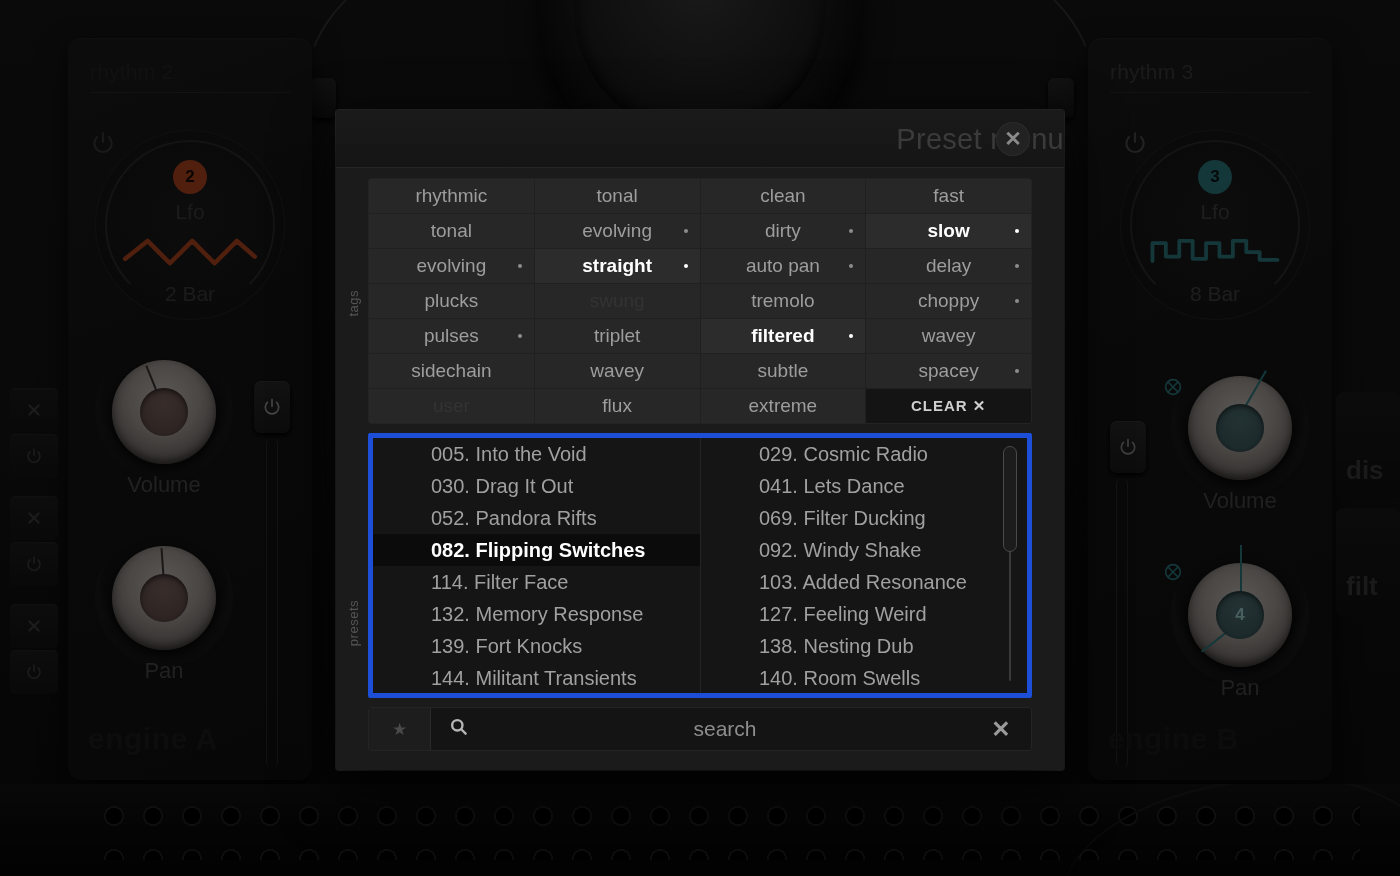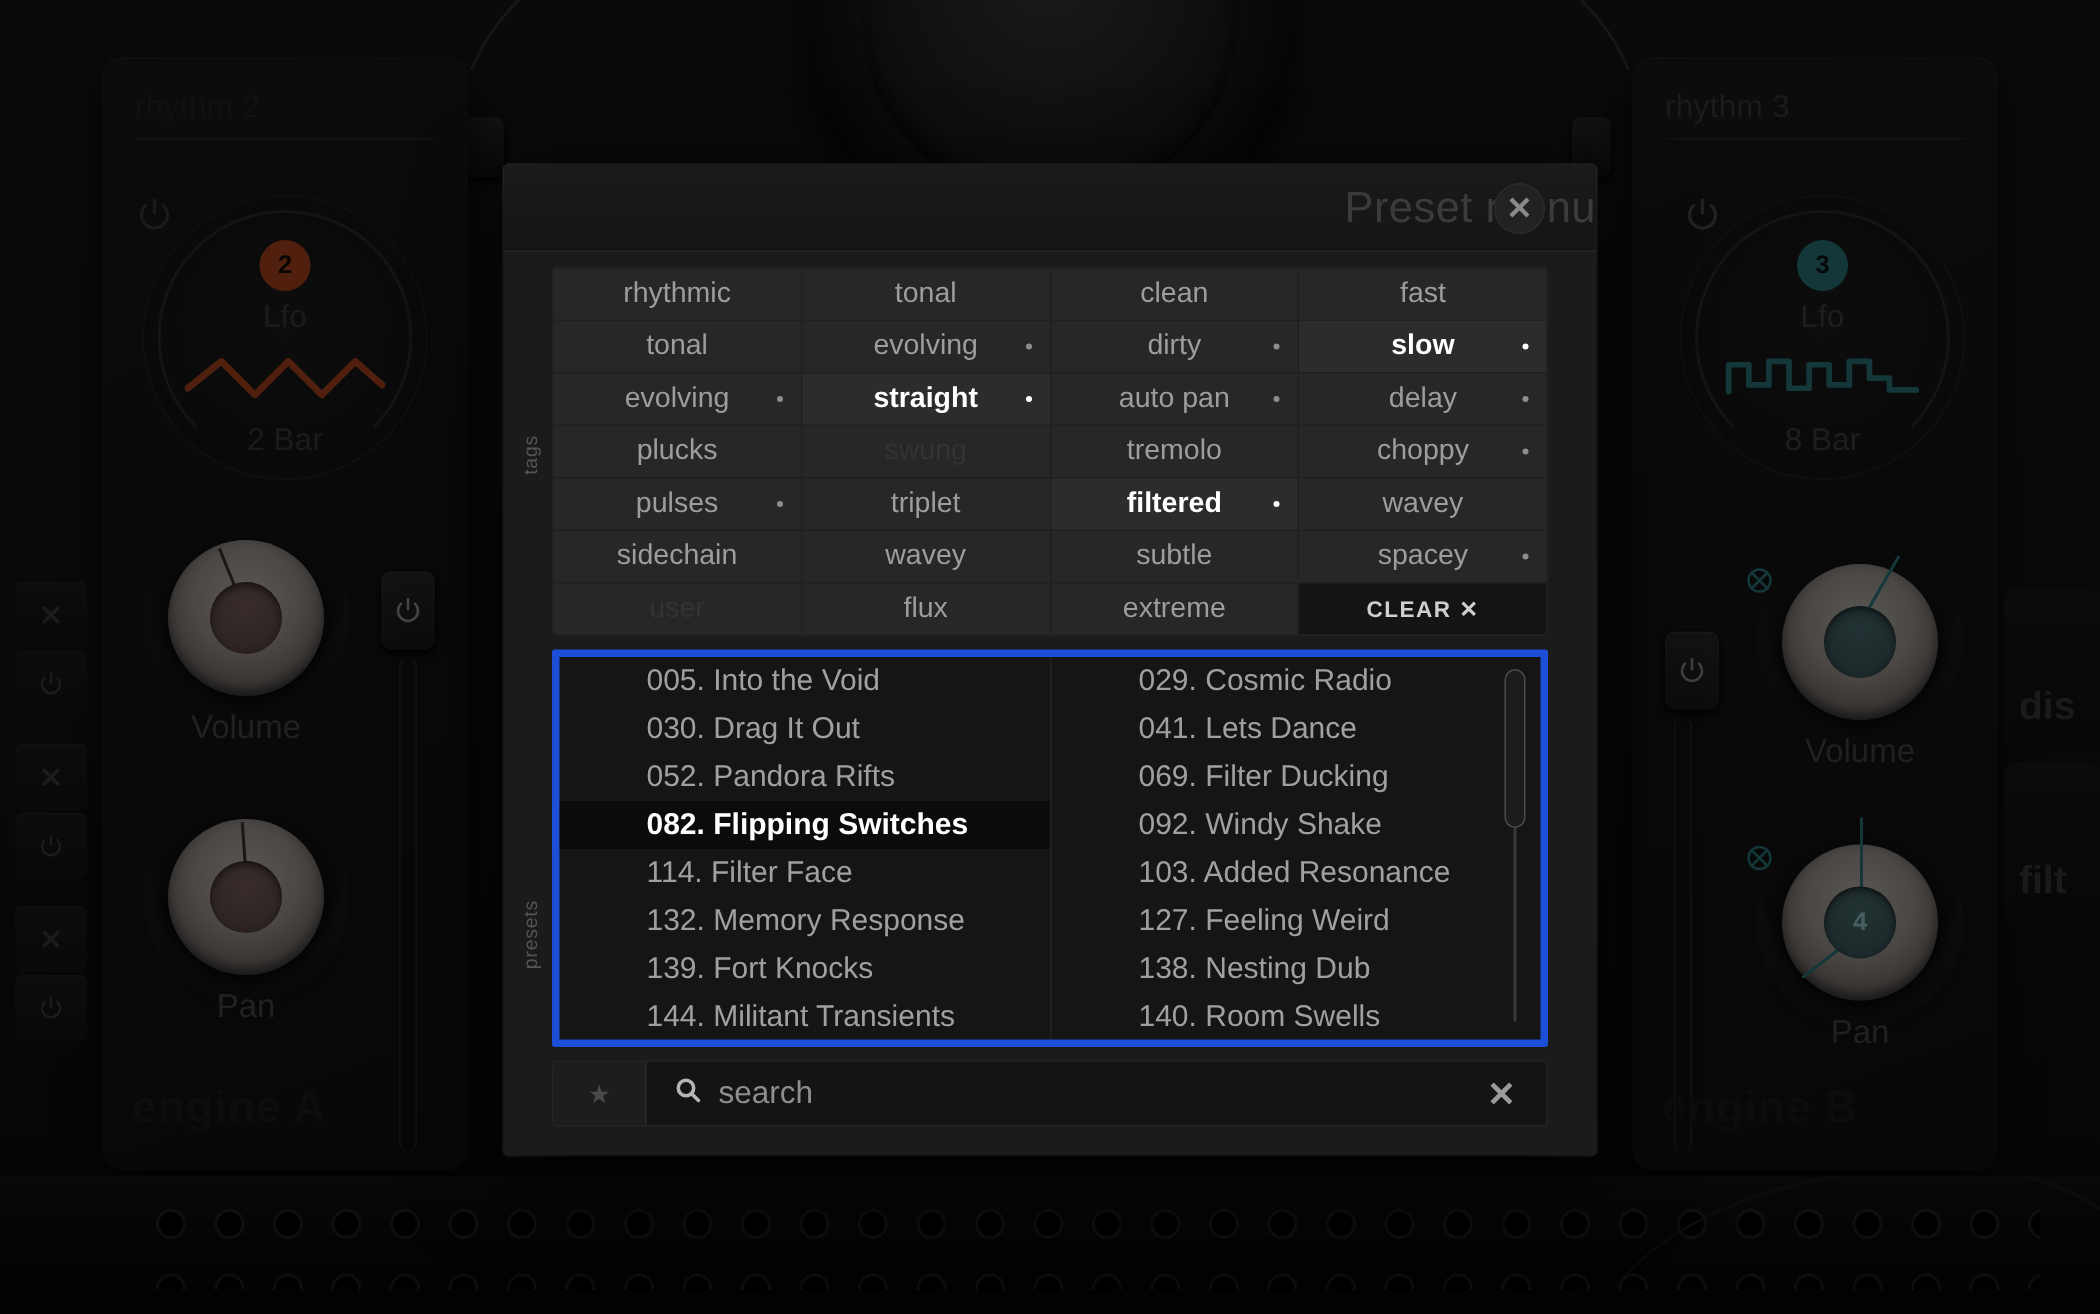--- a/index.html
+++ b/index.html
@@ -165,21 +165,21 @@
                   border: 1px solid #4a4a4a; background: #1c1c1c; }
 
   
   .search-row { margin-top: 9px; height: 44px; display:flex; align-items:stretch;
                 background:#141414; border: 1px solid #242424; border-radius: 3px; overflow:hidden; }
   .fav-btn { width: 62px; display:flex; align-items:center; justify-content:center;
              background:#1d1d1d; border-right: 1px solid #2a2a2a; color:#4a4a4a; font-size: 17px; }
   .search-field { flex: 1; display:flex; align-items:center; gap: 11px; padding-left: 18px; position:relative; }
   .search-icon { color:#b5b5b5; font-size: 19px; font-weight: 700; }
   .search-input { background: transparent; border: 0; outline: none; color:#d946ef;
-                  font-family: "Liberation Sans", sans-serif; font-size: 21px; width: 100%; }
+                  font-family: "Liberation Sans", sans-serif; font-size: 21px; width: 100%; text-align: center; }
   .search-input::placeholder { color:#8e8e8e; }
   .search-clear { width: 60px; display:flex; align-items:center; justify-content:center;
                   color:#9a9a9a; font-size: 23px; font-weight:700; }
 </style>
 </head>
 <body>
 
 <div id="stage">
 
   <div class="hw-strip"></div>

